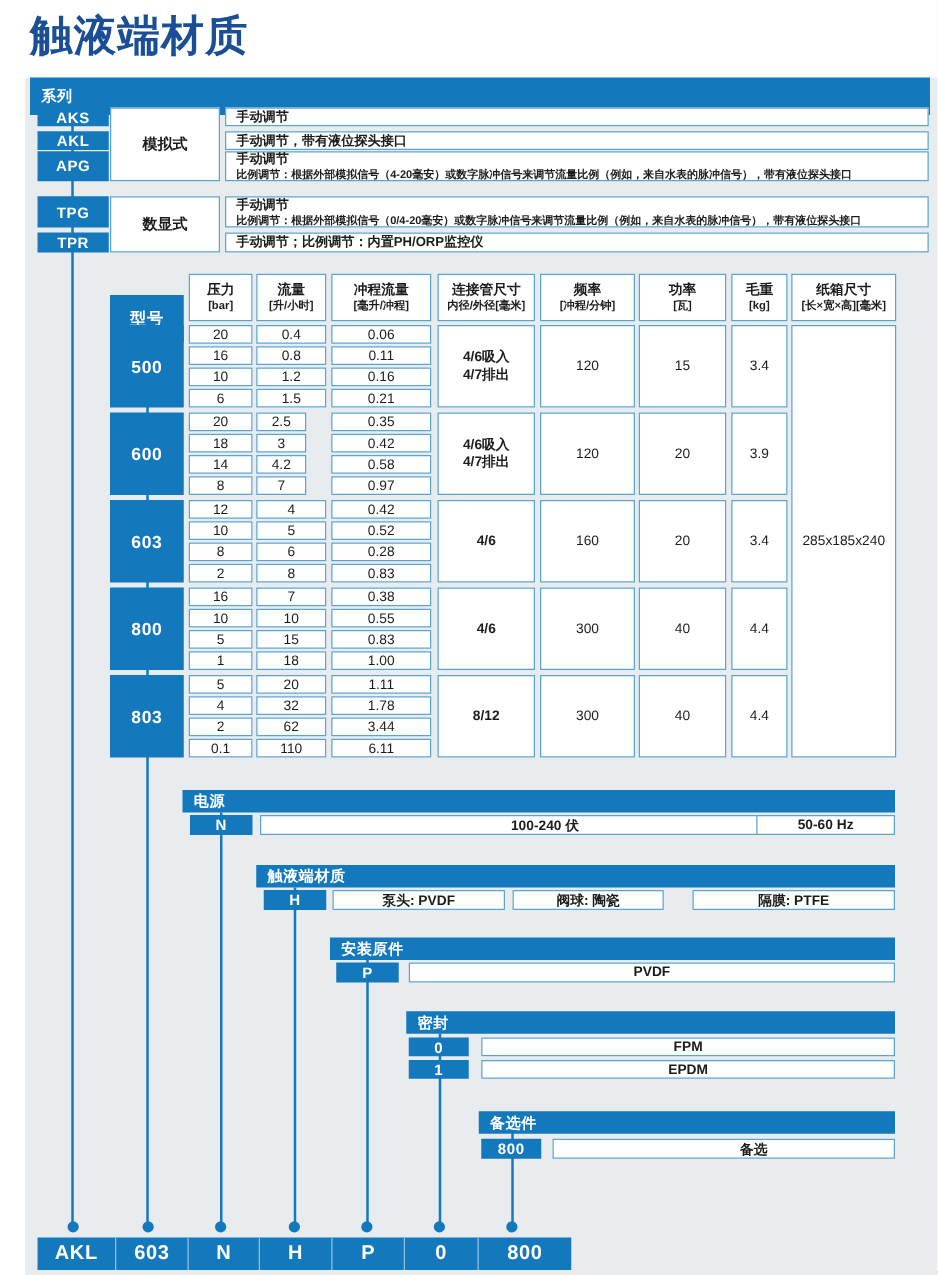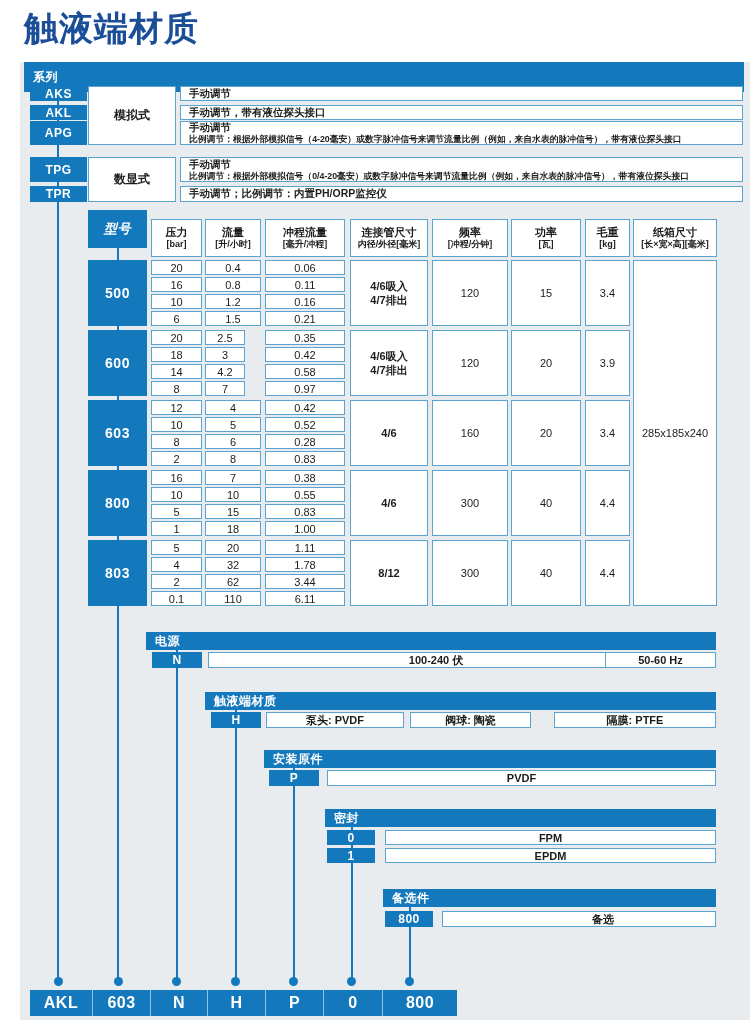--- a/index.html
+++ b/index.html
@@ -98,21 +98,21 @@
   <div class="abs box desc2" style="left:180px;top:121px;width:563px;height:24px;">
     <span class="l1">手动调节</span>
     <span class="l2">比例调节：根据外部模拟信号（4-20毫安）或数字脉冲信号来调节流量比例（例如，来自水表的脉冲信号），带有液位探头接口</span>
   </div>
   <div class="abs box desc2" style="left:180px;top:157px;width:563px;height:25px;">
     <span class="l1">手动调节</span>
     <span class="l2">比例调节：根据外部模拟信号（0/4-20毫安）或数字脉冲信号来调节流量比例（例如，来自水表的脉冲信号），带有液位探头接口</span>
   </div>
   <div class="abs box left bold" style="left:180px;top:186px;width:563px;height:16px;font-size:10.5px;">手动调节；比例调节：内置PH/ORP监控仪</div>
 
-  <div class="abs key" style="left:88px;top:210px;width:59px;height:38px;font-size:13px;font-style:italic;">型号</div>
+  <div class="abs key" style="left:88px;top:236px;width:59px;height:38px;font-size:13px;">型号</div>
   <div class="abs th" style="left:151px;top:219px;width:51px;height:38px;">
     <span class="l1">压力</span>
     <span class="l2">[bar]</span>
   </div>
   <div class="abs th" style="left:205px;top:219px;width:56px;height:38px;">
     <span class="l1">流量</span>
     <span class="l2">[升/小时]</span>
   </div>
   <div class="abs th" style="left:265px;top:219px;width:80px;height:38px;">
     <span class="l1">冲程流量</span>

